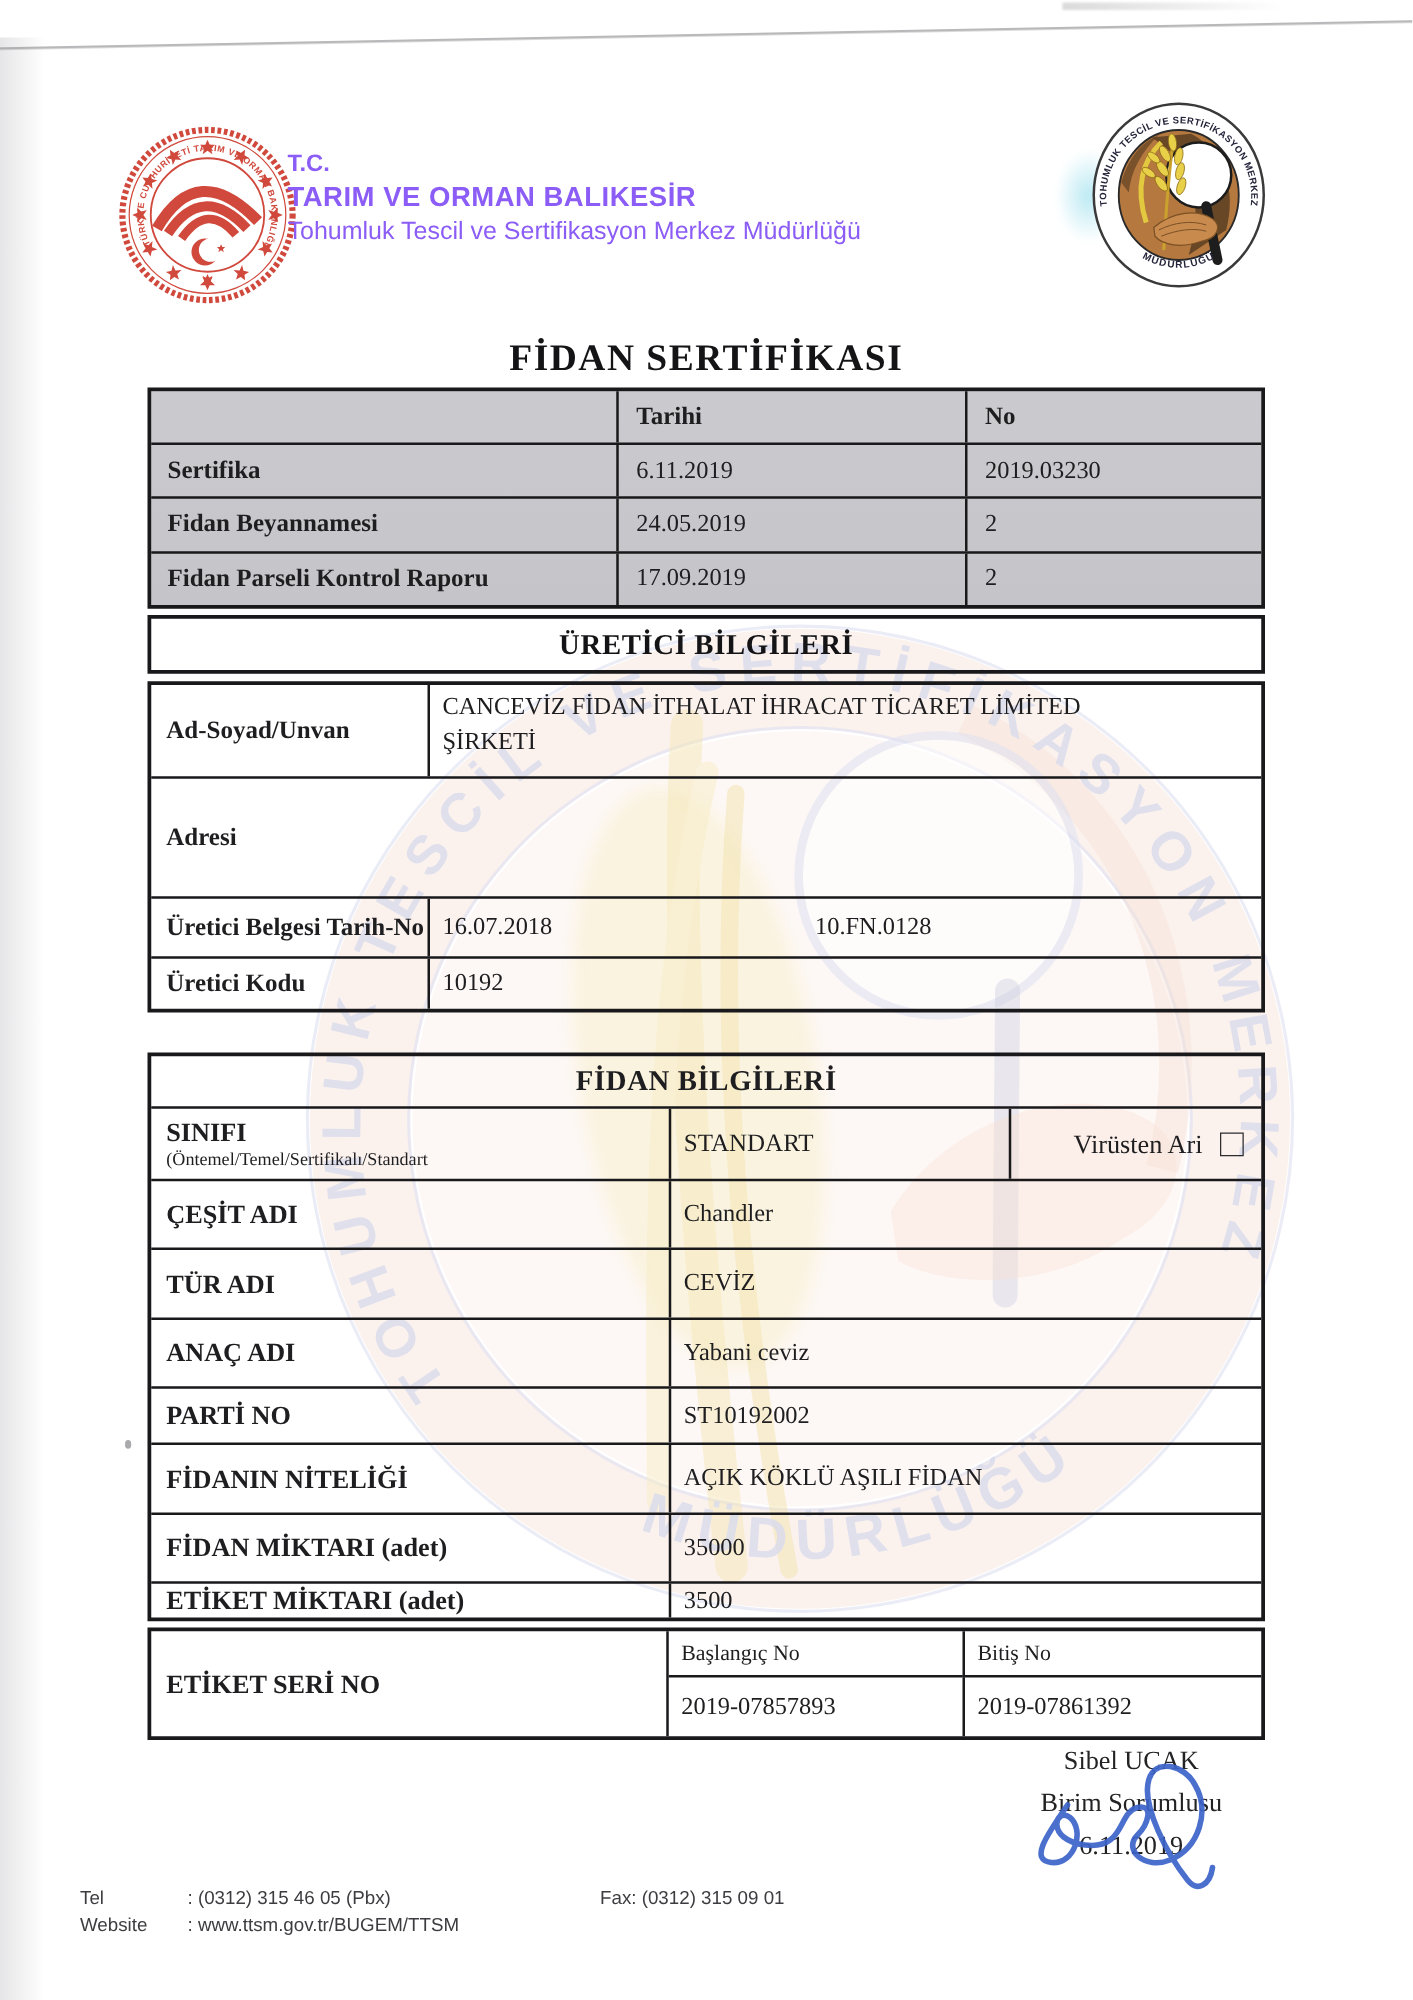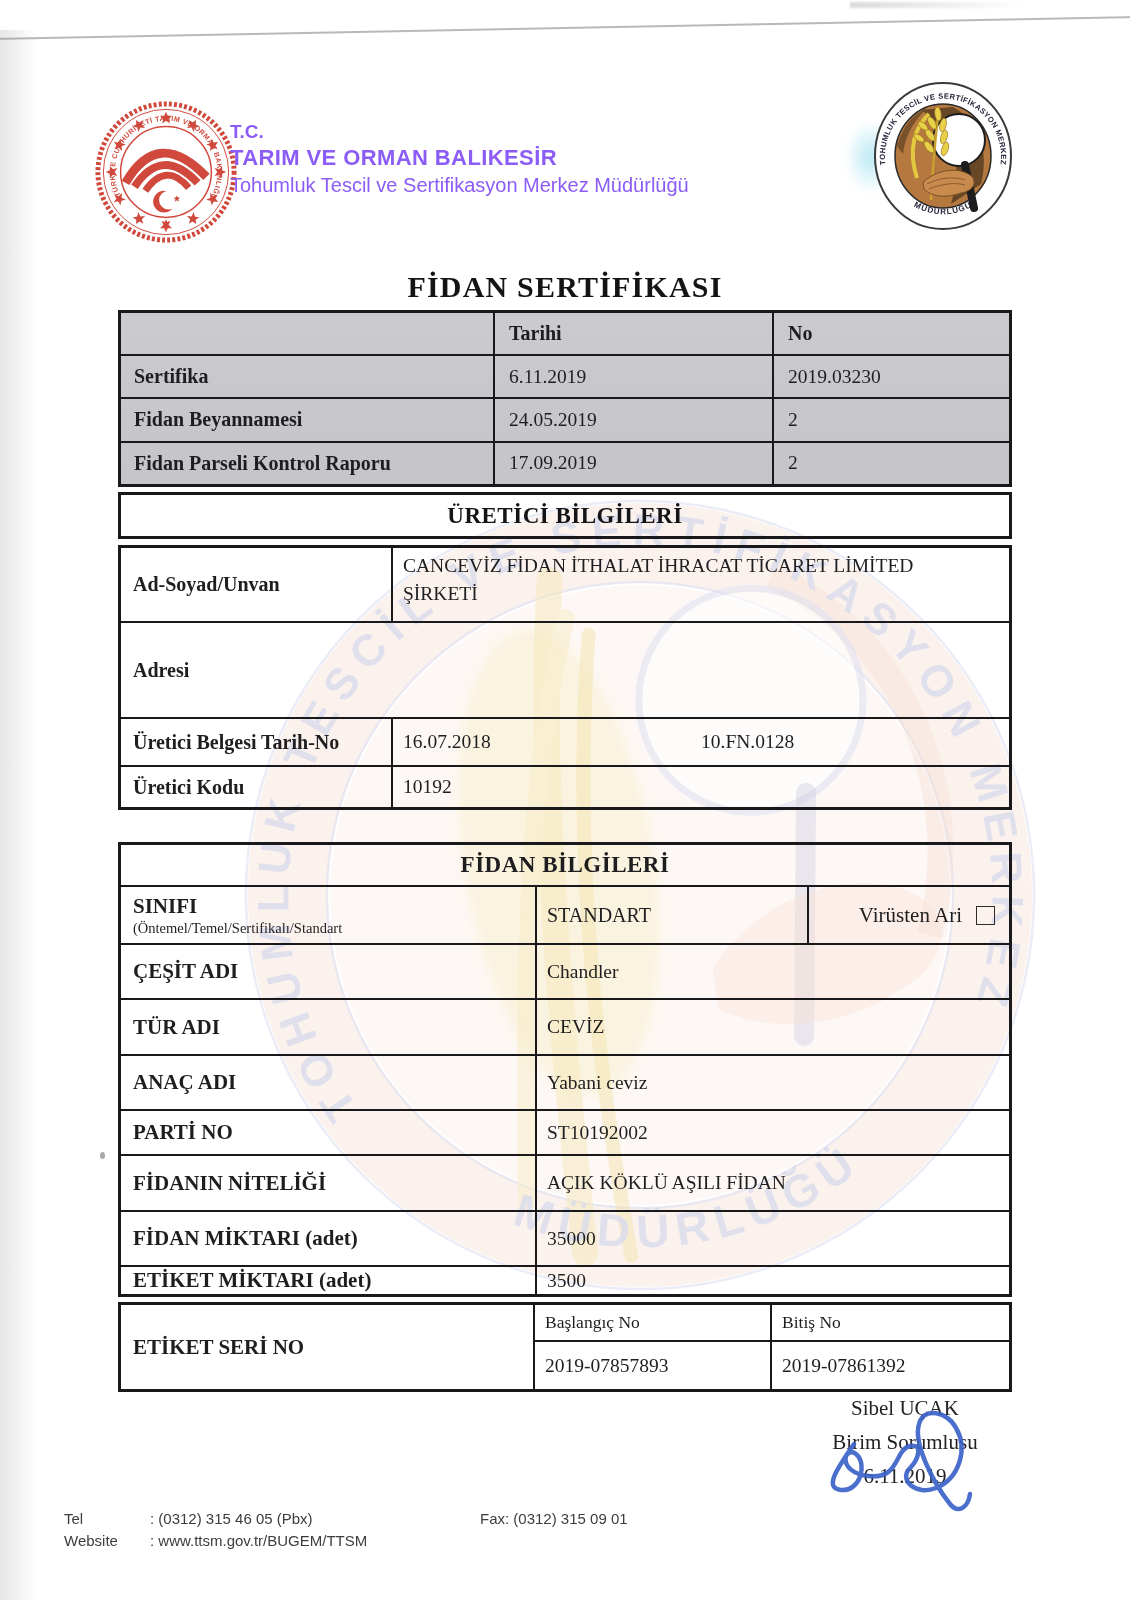--- a/index.html
+++ b/index.html
@@ -44,21 +44,21 @@
   
   .section-bar{position:absolute;left:118px;width:894px;box-sizing:border-box;border:3px solid #19191b;
                display:flex;align-items:center;justify-content:center;
                font-weight:bold;font-size:23px;letter-spacing:.5px;color:#141416;}
   .bar-uretici{top:492px;height:47px;}
   
   .table2{position:absolute;left:118px;top:545px;width:894px;height:265px;box-sizing:border-box;
           border:3px solid #19191b;display:flex;flex-direction:column;}
   .t2-row{display:flex;border-top:2px solid #19191b;min-height:0;}
   .t2-row.first{border-top:none;}
-  .t2-label{width:270px;display:flex;align-items:center;padding-left:12px;box-sizing:border-box;
+  .t2-label{width:221px;display:flex;align-items:center;padding-left:12px;box-sizing:border-box;
             font-weight:bold;font-size:20px;}
   .t2-val{flex:1;border-left:2px solid #19191b;padding:4px 10px 0 10px;font-size:19.5px;
           line-height:28px;white-space:pre-line;box-sizing:border-box;position:relative;}
   .t2-val.center{display:flex;align-items:center;padding-top:0;white-space:normal;}
   .t2-belge-no{position:absolute;left:308px;top:50%;transform:translateY(-50%);}
   
   .table3{position:absolute;left:118px;top:842px;width:894px;height:455px;box-sizing:border-box;
           border:3px solid #19191b;display:flex;flex-direction:column;}
   .t3-header{flex:0 0 40px;display:flex;align-items:center;justify-content:center;
              font-weight:bold;font-size:23px;letter-spacing:.5px;border-bottom:2px solid #19191b;}

